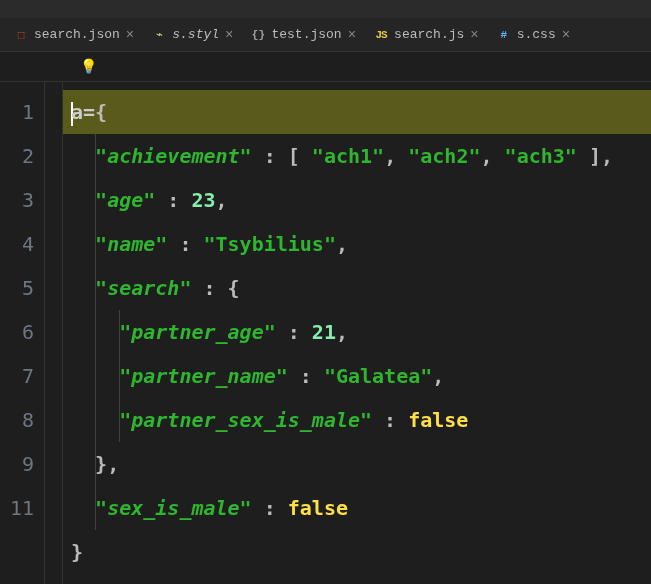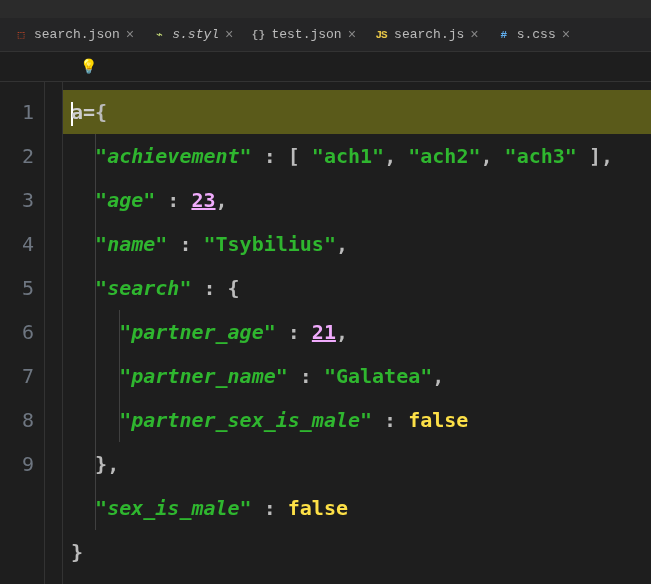--- a/index.html
+++ b/index.html
@@ -61,21 +61,21 @@
   position:absolute; left:0; top:0; bottom:0;
   width:0; border-left:1px solid #404040;
 }
 .cursor {
   display:inline-block; width:2px; height:24px;
   background:#fff; vertical-align:middle; margin-right:-2px;
 }
 .plain { color:#ccc; }
 .key   { color:#2fb62f; font-style:italic; }
 .str   { color:#2fb62f; }
-.num   { color:#f0abfc;text-decoration:underline; }
+.num   { color:#86efac; }
 .bool  { color:#fde047; }
 .punct { color:#bbb; }
 </style>
 </head>
 <body>
 
 <div class="topbar"></div>
 
 <div class="tabbar">
   <div class="tab nonitalic">
@@ -113,20 +113,21 @@
   <div class="gutter">
     <div class="ln">1</div>
     <div class="ln">2</div>
     <div class="ln">3</div>
     <div class="ln">4</div>
     <div class="ln">5</div>
     <div class="ln">6</div>
     <div class="ln">7</div>
     <div class="ln">8</div>
     <div class="ln">9</div>
+    <div class="ln">11</div>
   </div>
   <div class="foldcol"></div>
   <div class="code">
 
     <div class="line hl"><span class="cursor"></span><span class="plain">a</span><span class="plain">=</span><span class="punct">{</span></div>
 
     <div class="line"><span class="indent-guide" style="left:32px"></span>  <span class="key">"<span>achievement</span>"</span><span class="punct"> : </span><span class="punct">[</span> <span class="str">"<span>ach1</span>"</span><span class="punct">,</span> <span class="str">"<span>ach2</span>"</span><span class="punct">,</span> <span class="str">"<span>ach3</span>"</span> <span class="punct">]</span><span class="punct">,</span></div>
 
     <div class="line"><span class="indent-guide" style="left:32px"></span>  <span class="key">"<span>age</span>"</span><span class="punct"> : </span><span class="num">23</span><span class="punct">,</span></div>
 

